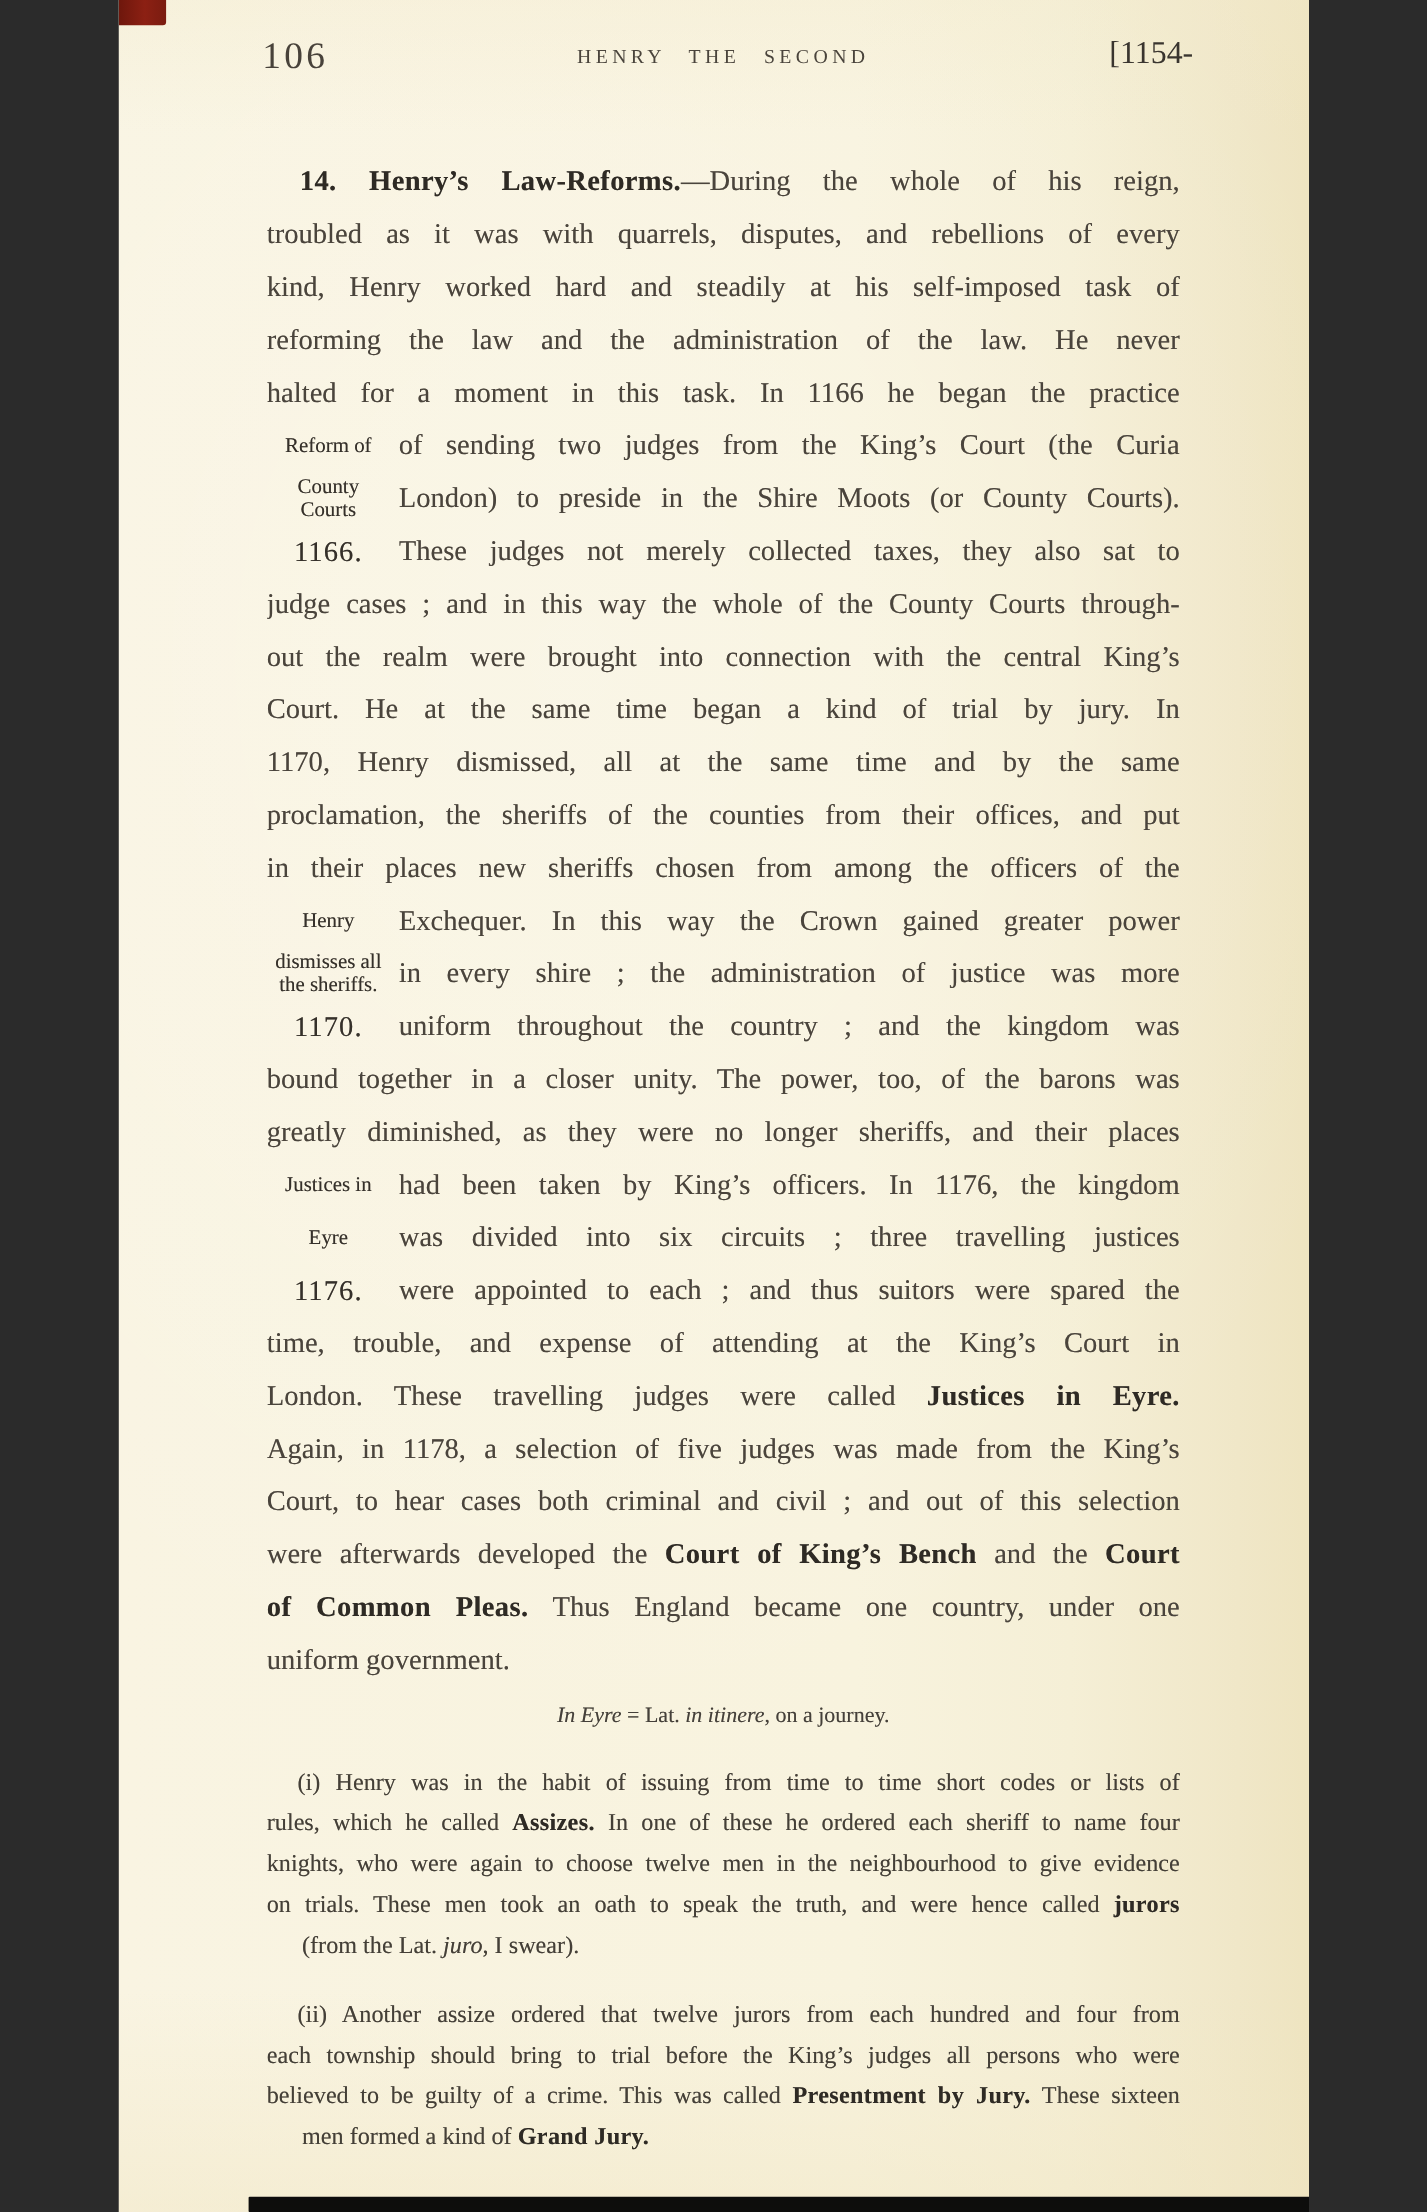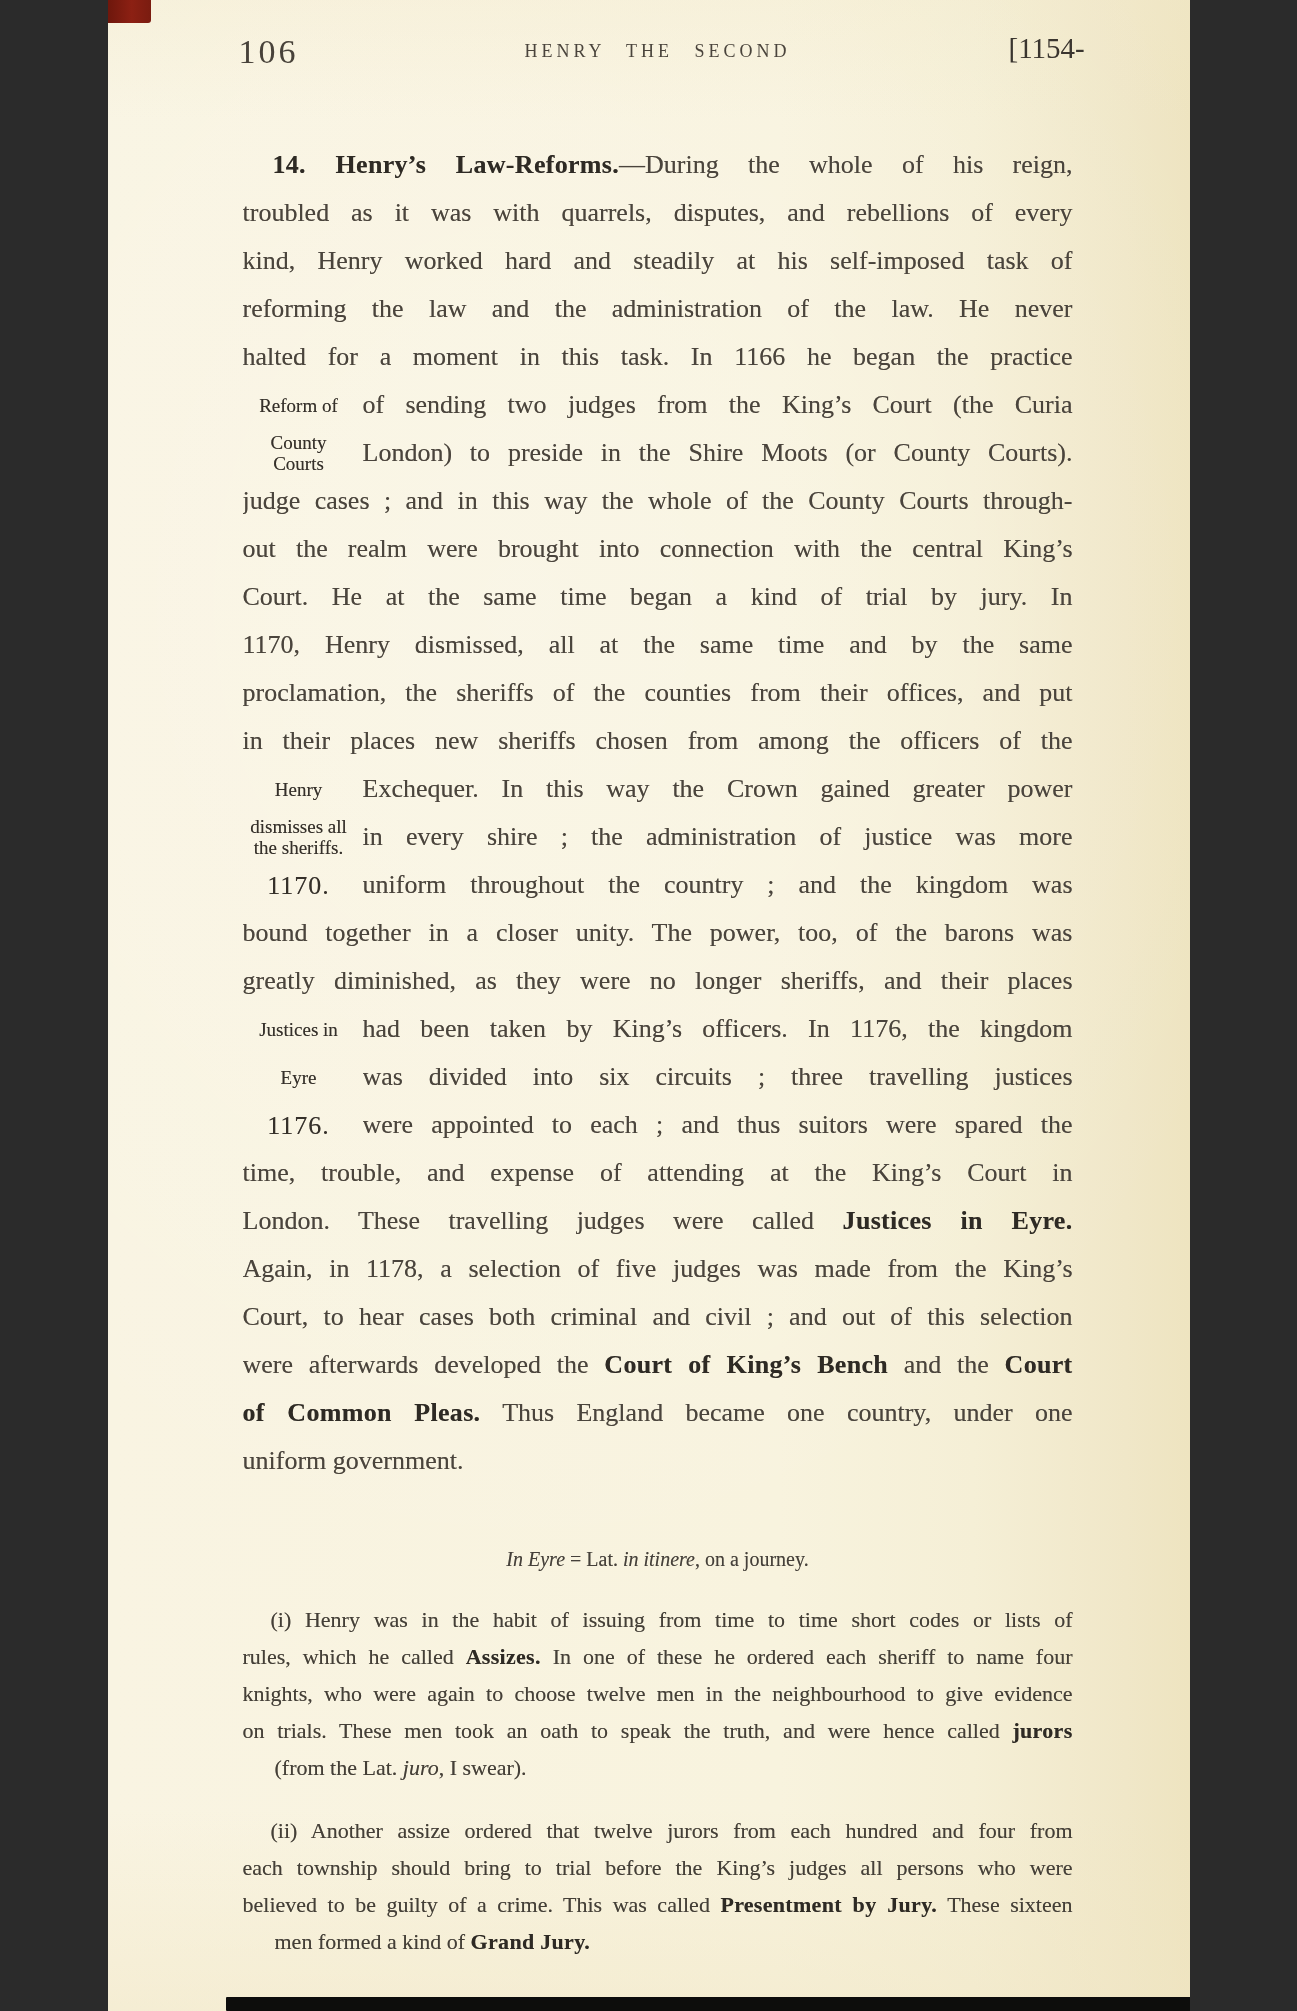--- a/index.html
+++ b/index.html
@@ -97,20 +97,24 @@
       <div class="bline">
         <div class="mnote">Reform of</div>
         <div class="txt"><span>of sending two judges from the King’s Court (the Curia</span></div>
       </div>
       <div class="bline">
         <div class="mnote">County
 Courts</div>
         <div class="txt"><span>London) to preside in the Shire Moots (or County Courts).</span></div>
       </div>
       <div class="bline">
+        <div class="mnote myear">1166.</div>
+        <div class="txt"><span>These judges not merely collected taxes, they also sat to</span></div>
+      </div>
+      <div class="bline">
         <div class="txt"><span>judge cases ; and in this way the whole of the County Courts through-</span></div>
       </div>
       <div class="bline">
         <div class="txt"><span>out the realm were brought into connection with the central King’s</span></div>
       </div>
       <div class="bline">
         <div class="txt"><span>Court.  He at the same time began a kind of trial by jury.  In</span></div>
       </div>
       <div class="bline">
         <div class="txt"><span>1170, Henry dismissed, all at the same time and by the same</span></div>

